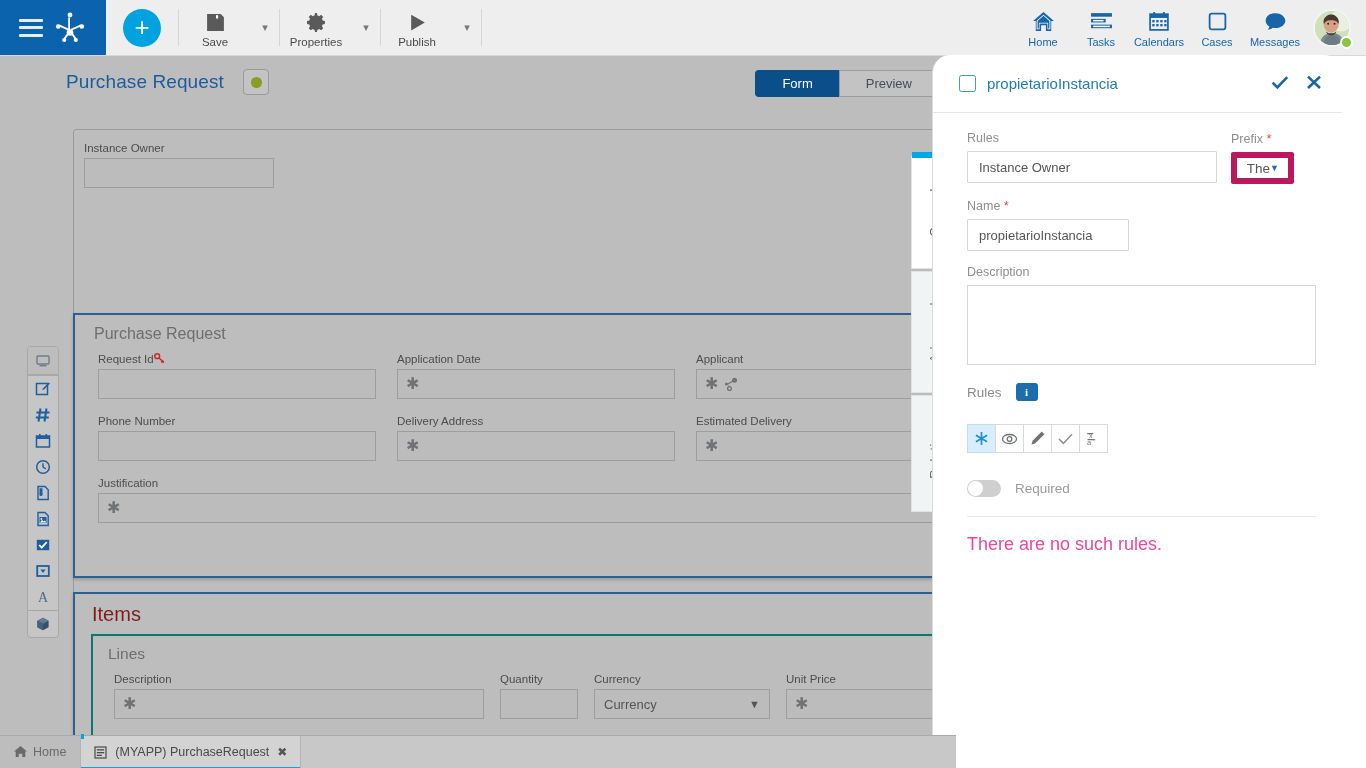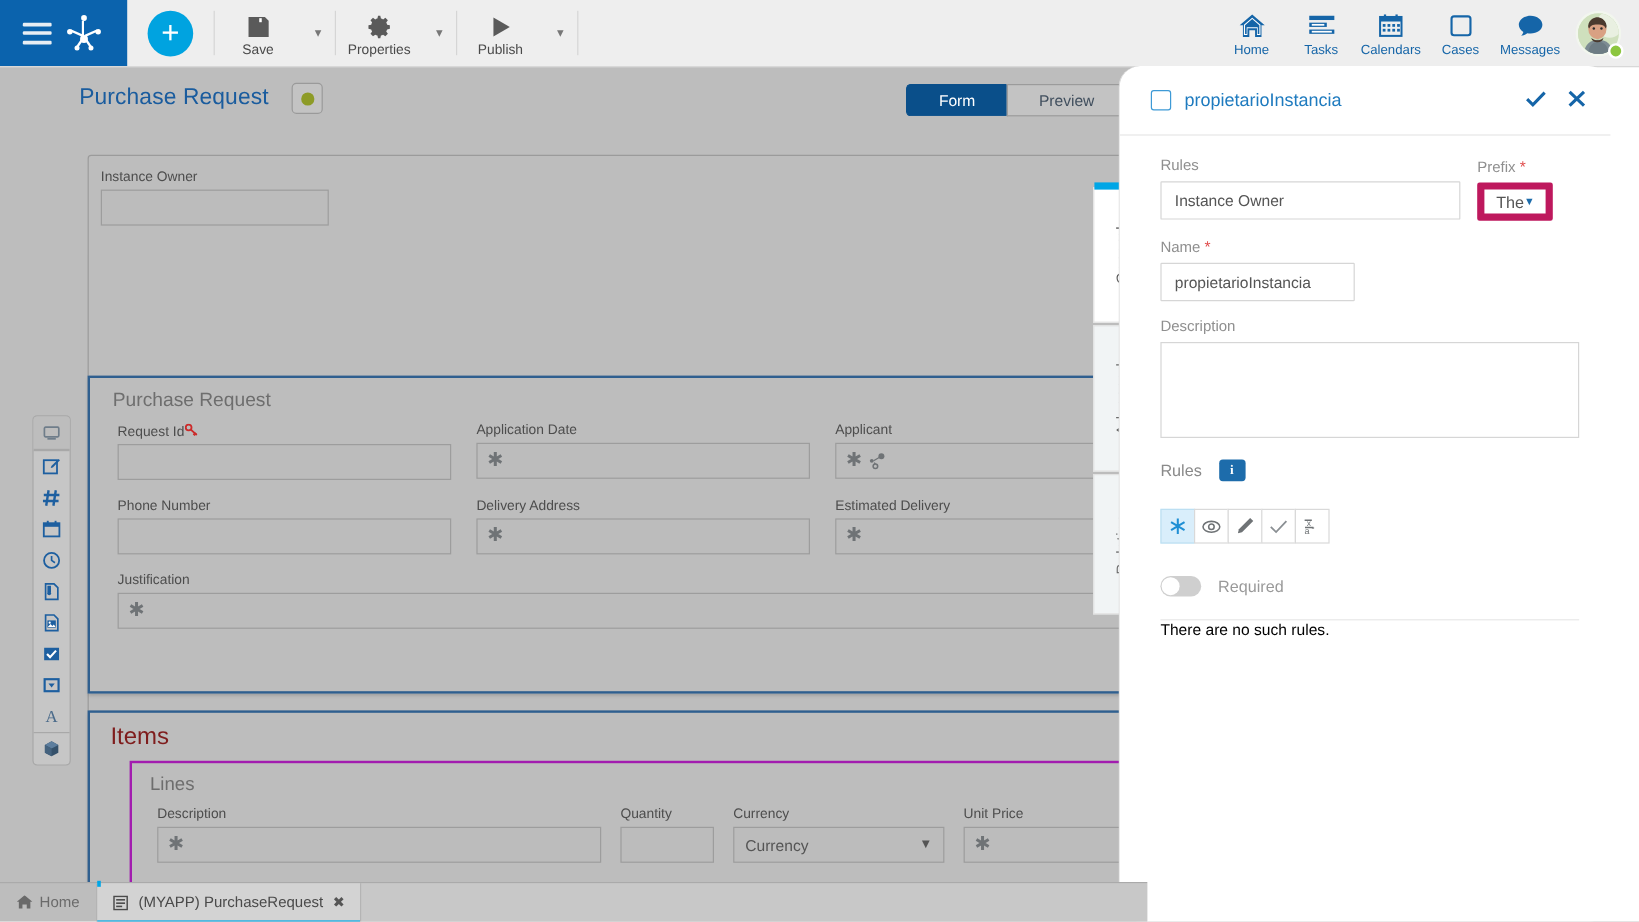--- a/index.html
+++ b/index.html
@@ -117,22 +117,22 @@
   #justification-row { padding:0 0 13px 23px; }
   #justification-row .fld-box { width:880px; }
 
   #items-section {
     position:absolute; left:73px; top:536px; width:970px; height:185px;
     border:2px solid #2f5f8f; background:#bdbdbd;
     box-shadow:0 2px 3px rgba(0,0,0,.18);
   }
   #items-section .sec-title { font-size:20px; color:#7f1d1d; padding:9px 0 0 17px; }
   #lines-box {
-    position:absolute; left:33px; top:40px; width:935px; height:135px;
-    border:2px solid #a21caf; background:#bdbdbd;
+    position:absolute; left:16px; top:40px; width:935px; height:135px;
+    border:2px solid #0f766e; background:#bdbdbd;
   }
   #lines-box .sec-title { font-size:15.5px; color:#6e6e6e; padding:9px 0 0 15px; }
   #lines-grid { display:flex; padding:10px 0 0 21px; gap:16px; align-items:flex-start;}
   .sel-box {
     background:#bcbcbc; border:1px solid #9d9d9d; height:30px; width:176px;
     display:flex; align-items:center; justify-content:space-between;
     padding:0 9px; color:#555; font-size:13px;
   }
 
   
@@ -219,21 +219,21 @@
     margin-right:-1px;
   }
   .ri.active { background:#d9eefb; border-color:#bcdff2; }
   #required-row { display:flex; align-items:center; gap:14px; margin-top:27px; }
   #toggle {
     width:34px;height:17px;border-radius:9px;background:#cfcfcf;position:relative;cursor:pointer;
   }
   #toggle .knob { position:absolute; left:1px; top:1px; width:15px;height:15px;border-radius:50%;background:#fff;}
   #required-label { font-size:13.5px; color:#9a9a9a; }
   #rules-divider { height:1px; background:#e8e8e8; margin:19px 0 0 0; width:349px; }
-  #no-rules { font-size:13px; color:#000000; }
+  #no-rules { font-size:18px; color:#ec4899; margin-top:17px; }
 
   
   #taskbar {
     position:absolute; left:0; top:735px; width:956px; height:33px;
     background:#bdbdbd; display:flex; align-items:stretch;
     border-top:1px solid #aaa;
   }
   #tb-home {
     display:flex; align-items:center; gap:6px; padding:0 14px;
     font-size:12.5px; color:#6a6a6a; cursor:pointer;

